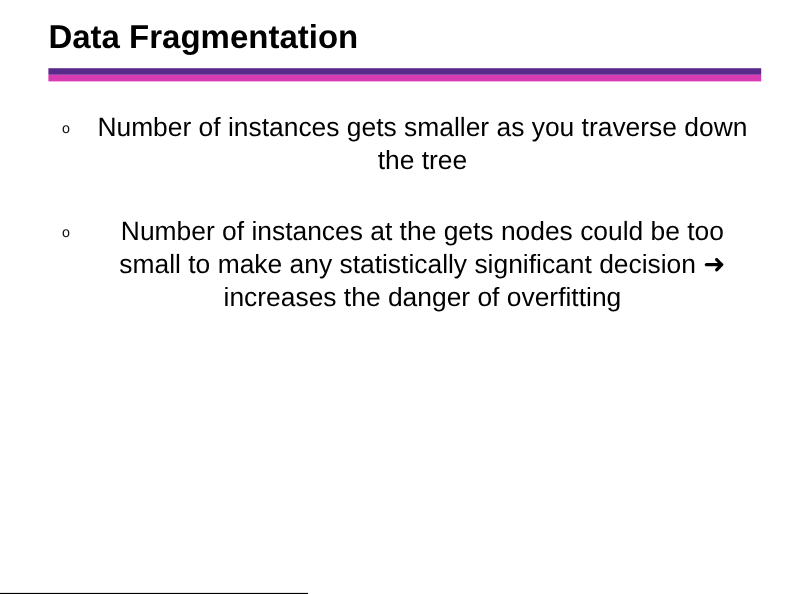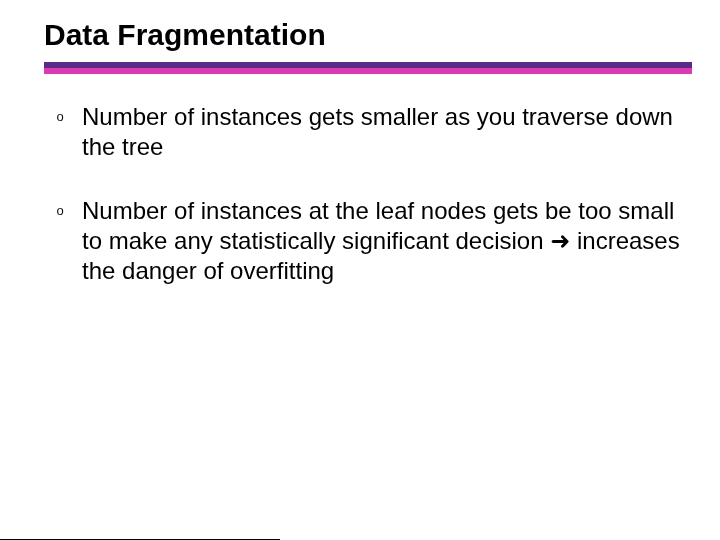--- a/index.html
+++ b/index.html
@@ -5,36 +5,36 @@
     * { margin: 0; padding: 0; box-sizing: border-box; }
     html, body { width: 720px; height: 540px; background: #fff; font-family: Arial, Helvetica, sans-serif; }
     .slide { width: 720px; height: 540px; position: relative; padding: 18px 28px 0 44px; }
     .title { font-family: Tahoma, Arial, sans-serif; font-size: 30px; font-weight: 700; color: #000; margin-bottom: 10px; }
     .rule { height: 6px; width: 100%; }
     .rule-top { background: #5a2a8a; }
     .rule-bottom { background: #d93bb3; margin-top: 0; }
     .content { padding: 28px 6px 0 10px; }
     .bullet-item { display: flex; align-items: flex-start; margin-bottom: 34px; }
     .bullet-marker { font-family: Arial, sans-serif; font-size: 13px; color: #111; margin-right: 16px; line-height: 30px; min-width: 12px; text-align: center; }
-    .bullet-text { font-family: Arial, Helvetica, sans-serif; font-size: 24px; color: #000; line-height: 1.25; }
+    .bullet-text { font-family: Arial, Helvetica, sans-serif; font-size: 24px; color: #000; line-height: 1.25; text-align: center; }
     .footer-line { position: absolute; bottom: 0; left: 0; width: 280px; height: 1px; background: #000; }
   </style>
 </head>
 <body>
 
 <div class="slide">
   <div class="title">Data Fragmentation</div>
   <div class="rule rule-top"></div>
   <div class="rule rule-bottom"></div>
 
   <div class="content">
     <div class="bullet-item">
       <div class="bullet-marker">o</div>
       <div class="bullet-text">Number of instances gets smaller as you traverse down the tree</div>
     </div>
     <div class="bullet-item">
       <div class="bullet-marker">o</div>
-      <div class="bullet-text">Number of instances at the leaf nodes gets be too small to make any statistically significant decision ➜ increases the danger of overfitting</div>
+      <div class="bullet-text">Number of instances at the gets nodes could be too small to make any statistically significant decision ➜ increases the danger of overfitting</div>
     </div>
   </div>
 
   <div class="footer-line"></div>
 </div>
 
 </body></html>

